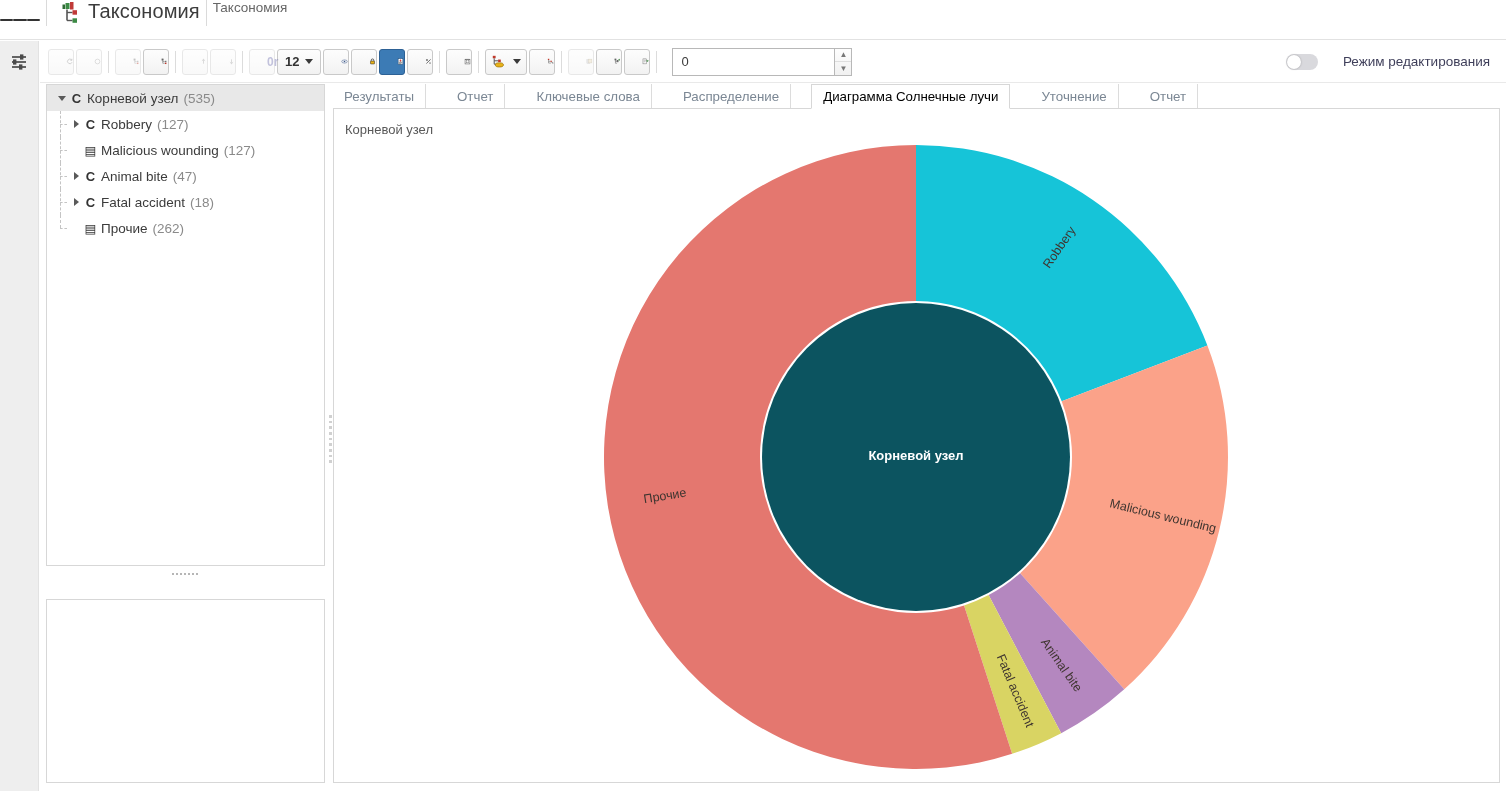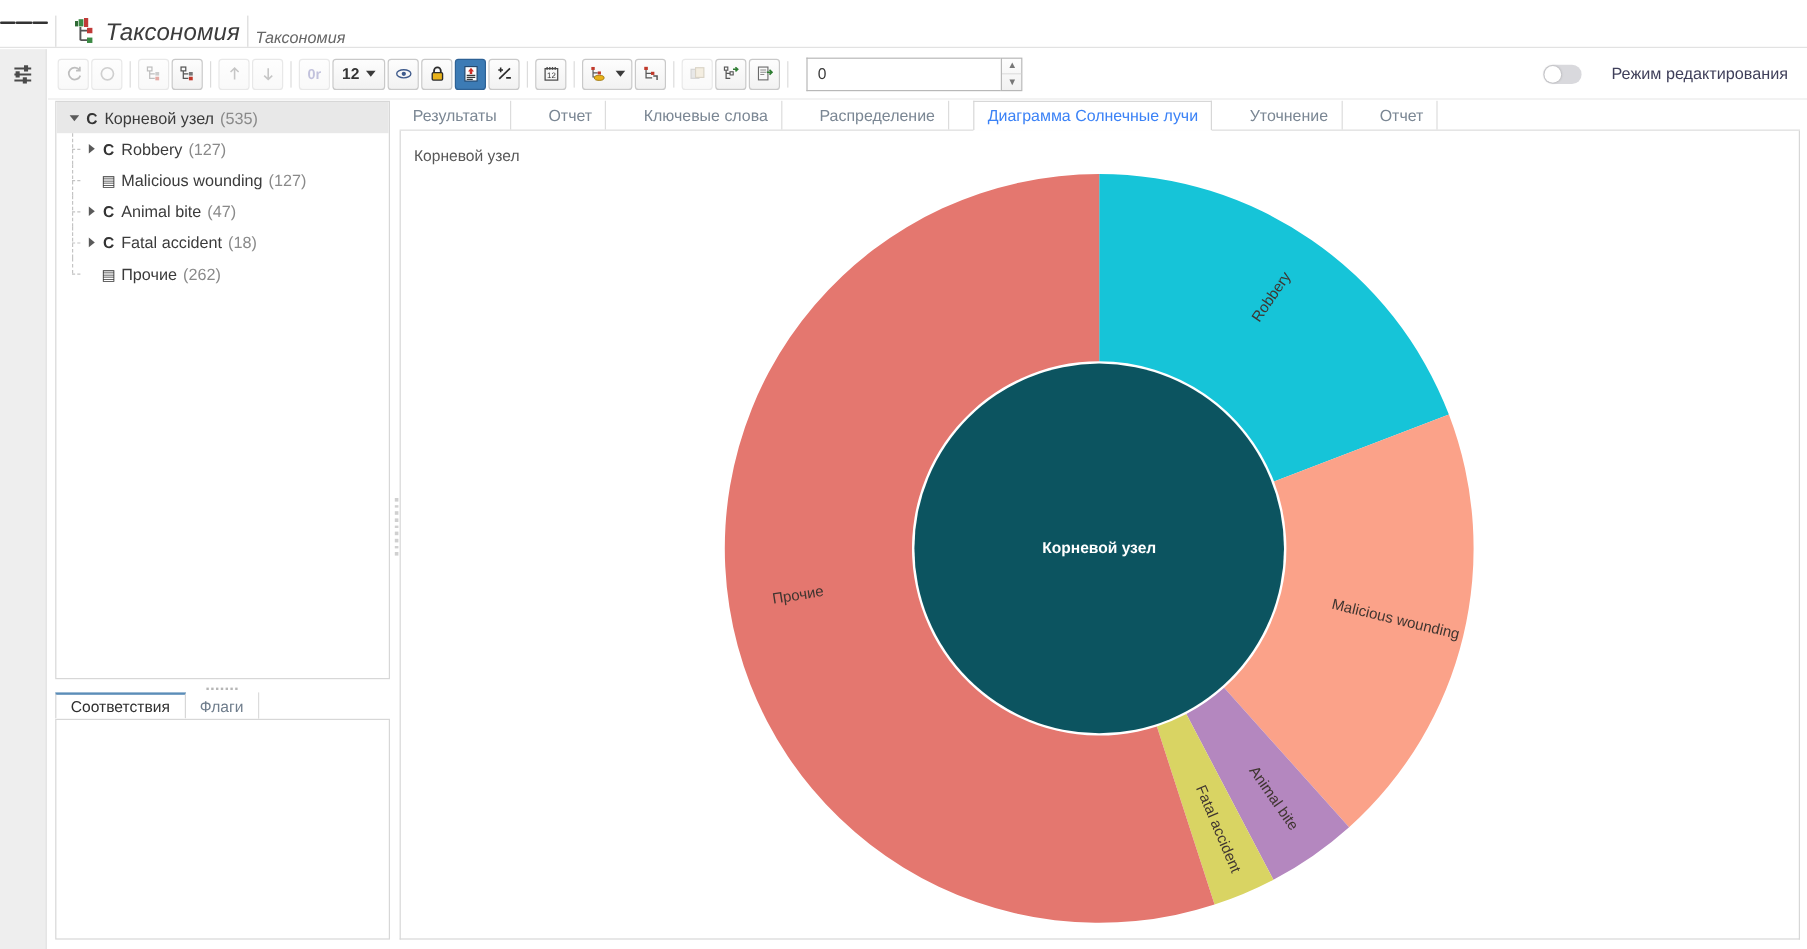--- a/index.html
+++ b/index.html
@@ -18,23 +18,22 @@
   }
 
   
   .titlebar {
     position: absolute;
     left: 0; top: 0;
     width: 1506px; height: 40px;
     background: #ffffff;
     border-bottom: 1px solid #e2e2e2;
     display: flex;
-    align-items: flex-end;
-    box-sizing: border-box;
-    font-style: italic;
+    align-items: flex-start;
+    box-sizing: border-box;
   }
   .hamburger {
     width: 40px; height: 40px;
     display: flex; align-items: center; justify-content: center;
     cursor: pointer;
   }
   .hamburger span {
     display: block;
     width: 19px; height: 2px;
     background: #333;
@@ -89,24 +88,25 @@
     align-items: center;
     box-sizing: border-box;
     padding-left: 7px;
   }
   .tb-btn {
     width: 26px; height: 26px;
     margin: 0 1px;
     border: 1px solid #c9c9c9;
     border-radius: 3px;
     background: linear-gradient(#fdfdfd, #f2f2f2);
-    display: flex; align-items: center; justify-content: center;
+    display: flex; align-items: center; 
     cursor: pointer;
     box-sizing: border-box;
     position: relative;
+    padding-left: 17px;
   }
   .tb-btn.disabled { opacity: .42; cursor: default; }
   .tb-btn.active {
     background: #3c7bb5;
     border-color: #2d6195;
   }
   .tb-sep {
     width: 1px; height: 22px;
     background: #dcdcdc;
     margin: 0 5px;
@@ -350,21 +350,21 @@
     padding: 0 11px;
     font-size: 13.3px;
     color: #7b8794;
     display: flex; align-items: center;
     border-right: 1px solid #dcdcdc;
     cursor: pointer;
     box-sizing: border-box;
     white-space: nowrap;
   }
   .mtab.active {
-    color: #3b82f6;
+    color: #000000;
     background: #fff;
     border: 1px solid #d7d7d7;
     border-bottom: 1px solid #fff;
     margin-bottom: -1px;
     height: 25px;
     align-items: center;
   }
   .main-body {
     position: absolute;
     left: 333px; top: 109px;
@@ -692,28 +692,20 @@
       <i></i>
       <i></i>
       <i></i>
       <i></i>
       <i></i>
       <i></i>
       <i></i>
       <i></i>
   </div>
 
-  <div class="lower-tabs">
-    <div class="ltab active">
-      <span>Соответствия</span>
-    </div>
-    <div class="ltab">
-      <span>Флаги</span>
-    </div>
-  </div>
   <div class="lower-body"></div>
 
   <div class="main-tabs">
     <div class="mtab">
       <span>Результаты</span>
     </div>
     <div class="mtab">
       <span>Отчет</span>
     </div>
     <div class="mtab">

